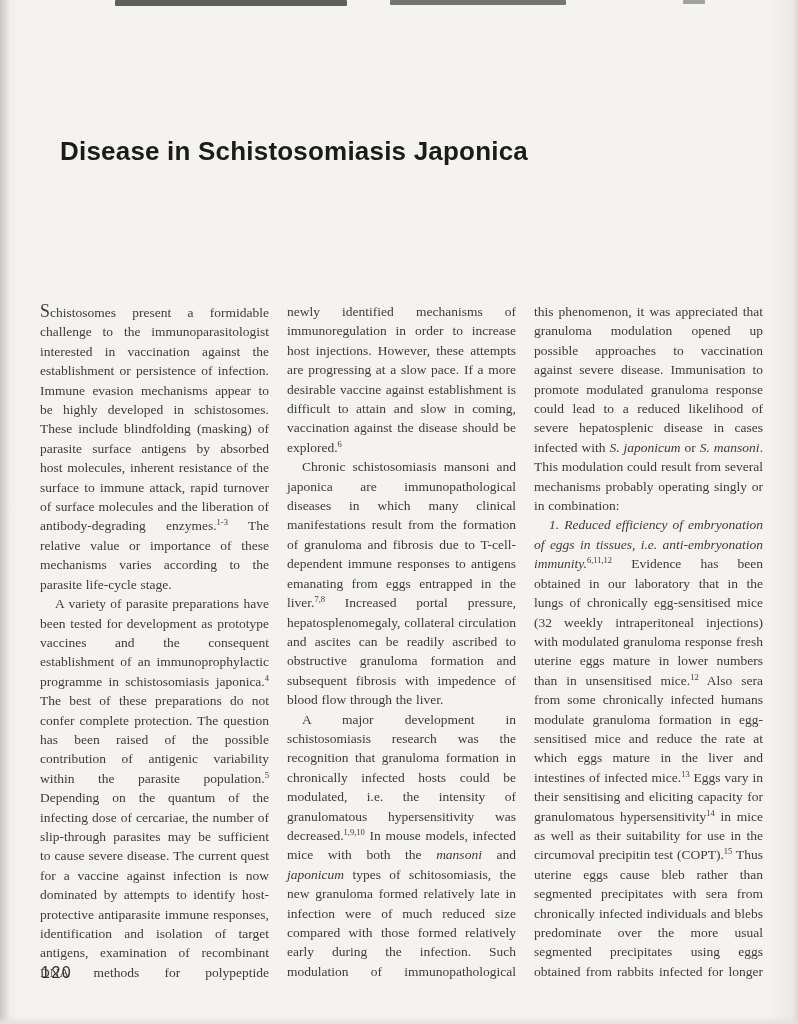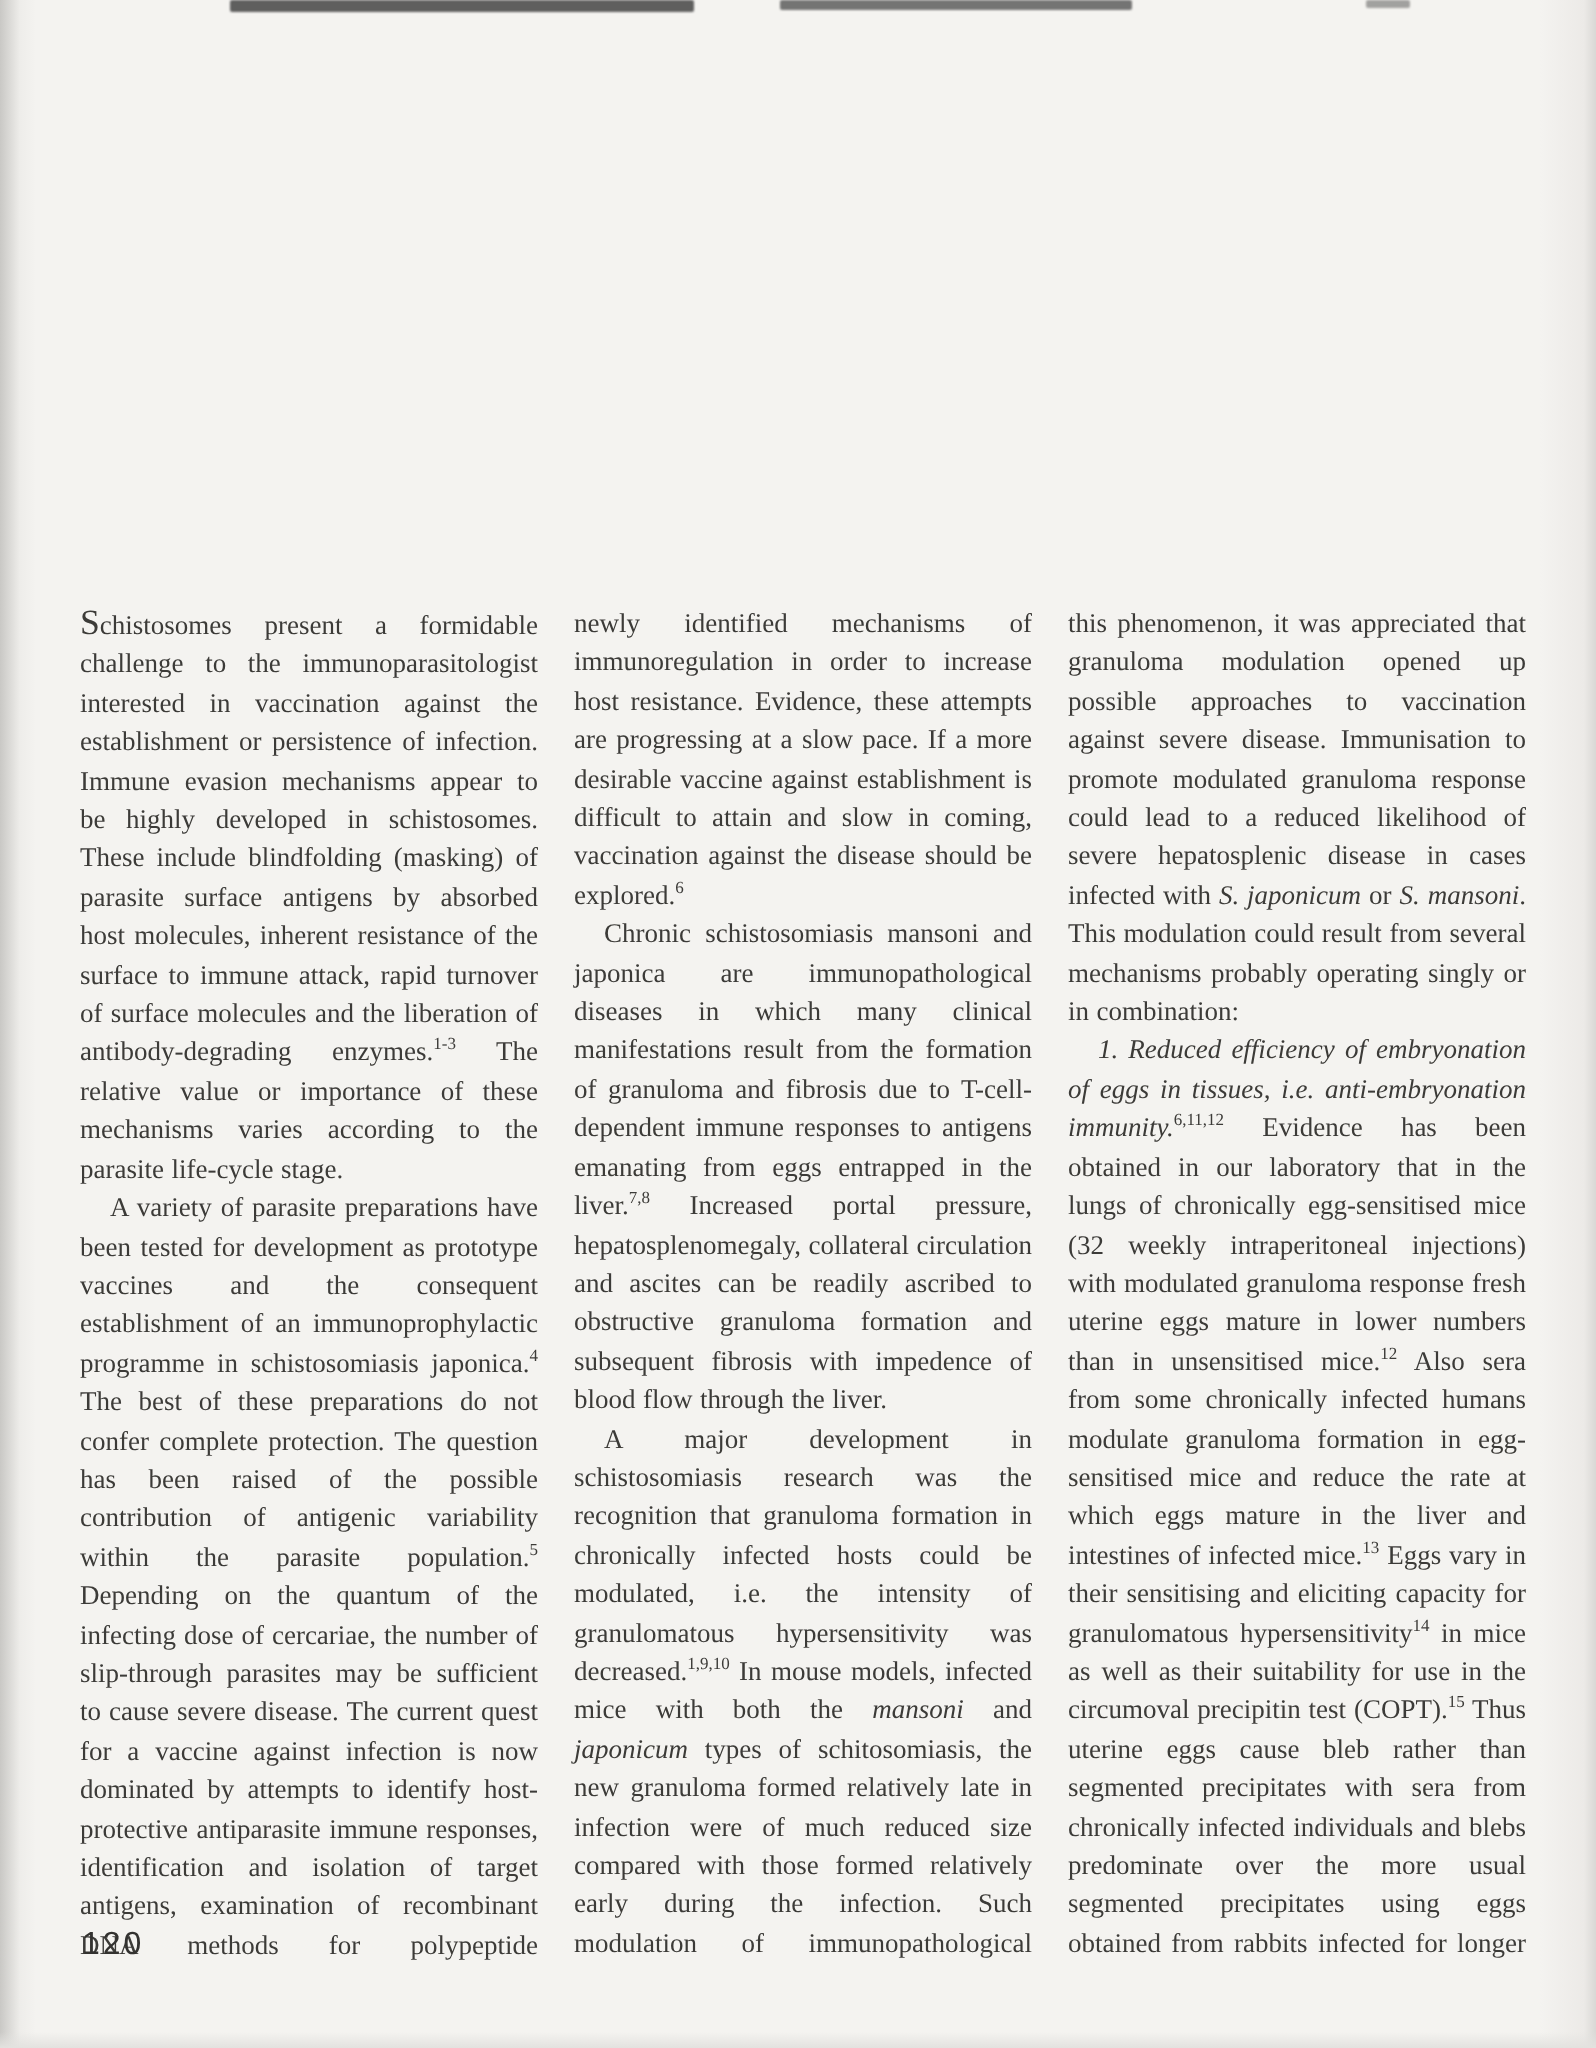--- a/index.html
+++ b/index.html
@@ -61,29 +61,29 @@
 </style>
 </head>
 <body>
 
 <div class="sheet">
   <div class="artifact a1"></div>
   <div class="artifact a2"></div>
   <div class="artifact a3"></div>
   <div class="edge-bottom"></div>
 
-  <h1 class="title"><br></h1>
+  <h1 class="title"><br><span>Disease in Schistosomiasis Japonica</span></h1>
 
   <div class="columns">
     <div class="col">
         <p class="opening"><span>Schistosomes present a formidable challenge to the immunoparasitologist interested in vaccination against the establishment or persistence of infection.  Immune evasion mechanisms appear to be highly developed in schistosomes. These include blindfolding (masking) of parasite surface antigens by absorbed host molecules, inherent resistance of the surface to immune attack, rapid turnover of surface molecules and the liberation of antibody-degrading enzymes.</span><sup>1-3</sup><span> The relative value or importance of these mechanisms varies according to the parasite life-cycle stage.</span></p>
         <p class="indent"><span>A variety of parasite preparations have been tested for development as prototype vaccines and the consequent establishment of an immunoprophylactic programme in schistosomiasis japonica.</span><sup>4</sup><span> The best of these preparations do not confer complete protection. The question has been raised of the possible contribution of antigenic variability within the parasite population.</span><sup>5</sup><span> Depending on the quantum of the infecting dose of cercariae, the number of slip-through parasites may be sufficient to cause severe disease.  The current quest for a vaccine against infection is now dominated by attempts to identify host-protective antiparasite immune responses, identification and isolation of target antigens, examination of recombinant DNA methods for polypeptide production, use of new adjuvants, and exploitation of</span></p>
       </div>
     <div class="col">
-        <p><span>newly identified mechanisms of immunoregulation in order to increase host resistance.  Evidence, these attempts are progressing at a slow pace.  If a more desirable vaccine against establishment is difficult to attain and slow in coming, vaccination against the disease should be explored.</span><sup>6</sup></p>
+        <p><span>newly identified mechanisms of immunoregulation in order to increase host injections.  However, these attempts are progressing at a slow pace.  If a more desirable vaccine against establishment is difficult to attain and slow in coming, vaccination against the disease should be explored.</span><sup>6</sup></p>
         <p class="indent"><span>Chronic schistosomiasis mansoni and japonica are immunopathological diseases in which many clinical manifestations result from the formation of granuloma and fibrosis due to T-cell-dependent immune responses to antigens emanating from eggs entrapped in the liver.</span><sup>7,8</sup><span> Increased portal pressure, hepatosplenomegaly, collateral circulation and ascites can be readily ascribed to obstructive granuloma formation and subsequent fibrosis with impedence of blood flow through the liver.</span></p>
         <p class="indent"><span>A major development in schistosomiasis research was the recognition that granuloma formation in chronically infected hosts could be modulated, i.e. the intensity of granulomatous hypersensitivity was decreased.</span><sup>1,9,10</sup><span> In mouse models, infected mice with both the </span><span class="it">mansoni</span><span> and </span><span class="it">japonicum</span><span> types of schitosomiasis, the new granuloma formed relatively late in infection were of much reduced size compared with those formed relatively early during the infection.  Such modulation of immunopathological disease is referred to as endogenous desensitisation. From the very first observation of</span></p>
       </div>
     <div class="col">
         <p><span>this phenomenon, it was appreciated that granuloma modulation opened up possible approaches to vaccination against severe disease. Immunisation to promote modulated granuloma response could lead to a reduced likelihood of severe hepatosplenic disease in cases infected with </span><span class="it">S. japonicum</span><span> or </span><span class="it">S. mansoni</span><span>. This modulation could result from several mechanisms probably operating singly or in combination:</span></p>
         <p class="indent"><span class="it">1. Reduced efficiency of embryonation of eggs in tissues, i.e. anti-embryonation immunity.</span><sup>6,11,12</sup><span> Evidence has been obtained in our laboratory that in the lungs of chronically egg-sensitised mice (32 weekly intraperitoneal injections) with modulated granuloma response fresh uterine eggs mature in lower numbers than in unsensitised mice.</span><sup>12</sup><span> Also sera from some chronically infected humans modulate granuloma formation in egg-sensitised mice and reduce the rate at which eggs mature in the liver and intestines of infected mice.</span><sup>13</sup><span> Eggs vary in their sensitising and eliciting capacity for granulomatous hypersensitivity</span><sup>14</sup><span> in mice as well as their suitability for use in the circumoval precipitin test (COPT).</span><sup>15</sup><span> Thus uterine eggs cause bleb rather than segmented precipitates with sera from chronically infected individuals and blebs predominate over the more usual segmented precipitates using eggs obtained from rabbits infected for longer than the optimal 55-65 days.</span><sup>11</sup></p>
       </div>
   </div>
 
   <div class="pageno">120</div>

